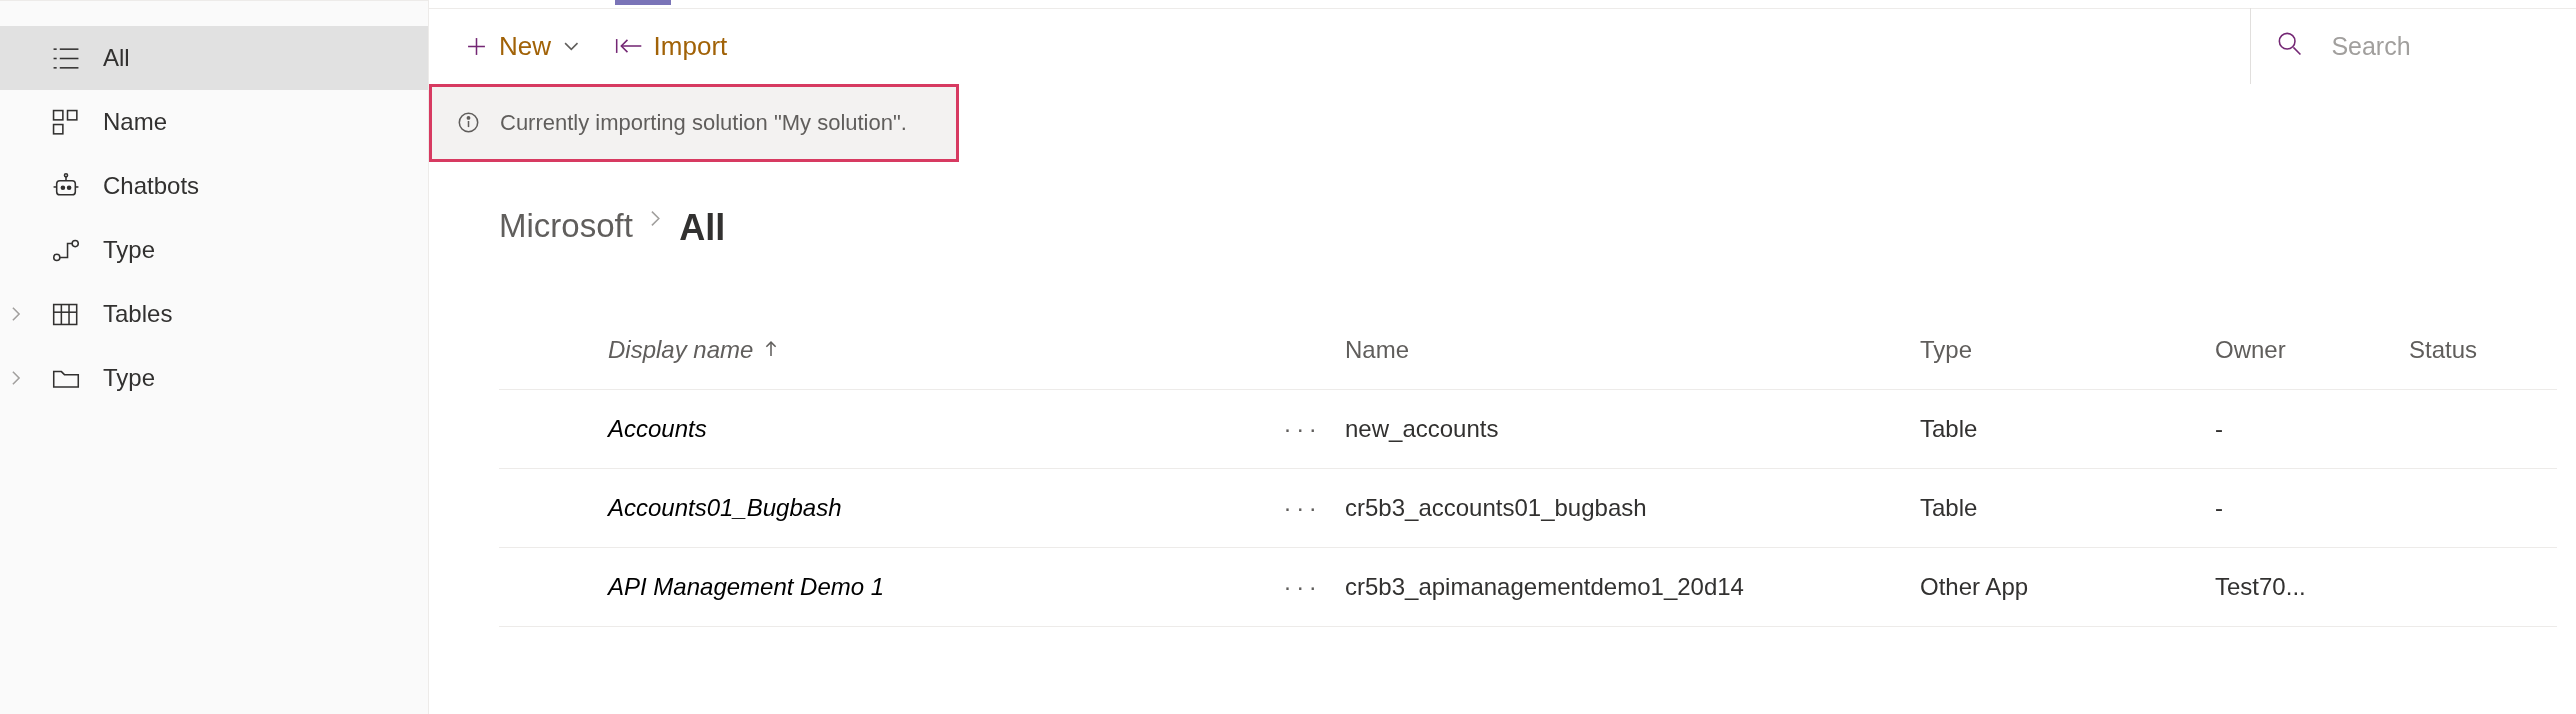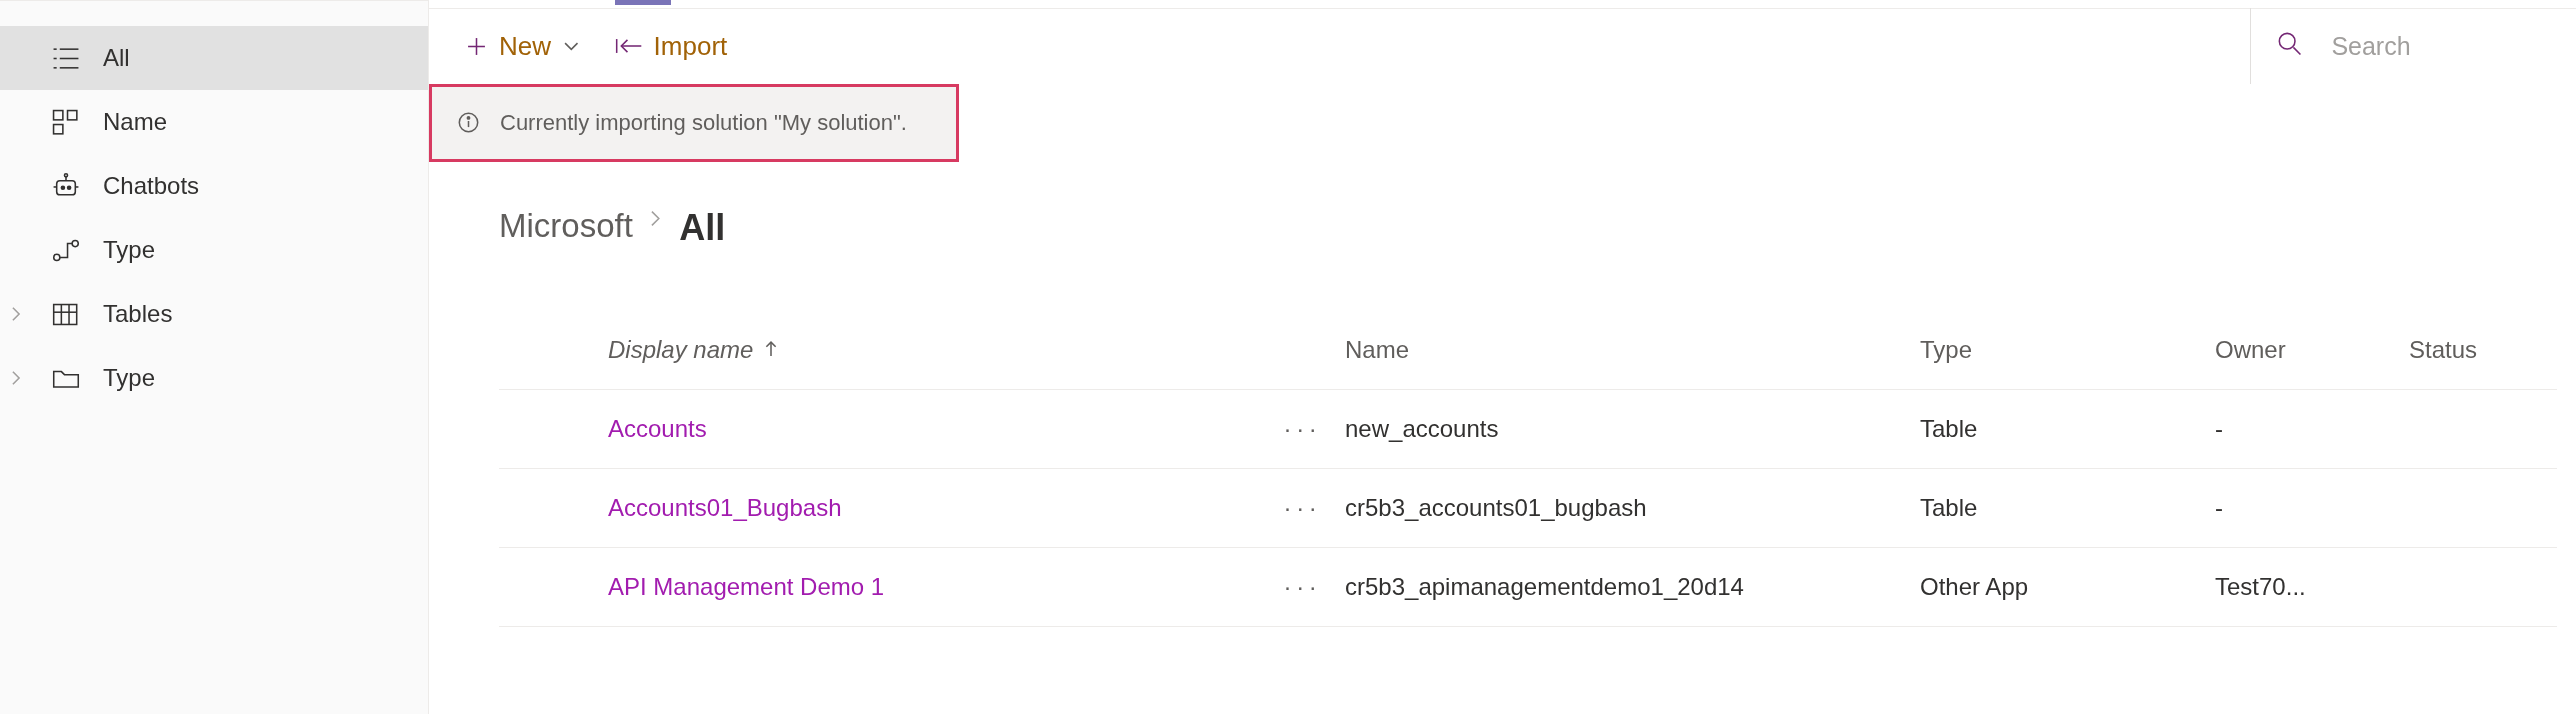--- a/index.html
+++ b/index.html
@@ -130,21 +130,21 @@
       display: grid;
       grid-template-columns: 109px 652px 85px 575px 295px 194px 155px;
       align-items: center;
       height: 79px;
       border-bottom: 0.8px solid #edebe9;
     }
     .grid-header { color: #605e5c; font-size: 24px; }
     .grid-row { color: #323130; font-size: 24px; }
     .col-sort { display: inline-flex; align-items: center; gap: 11px; font-style: italic; }
     .row-actions { color: #605e5c; cursor: pointer; display:inline-flex; justify-content:center; letter-spacing: 4.7px; }
-    .cell-display { color: #a21caf; }
+    .cell-display { color: #000000; font-style: italic; }
   </style>
 </head>
 <body>
 
 <nav class="sidebar">
   <div class="sidebar-item selected">
     <span class="icon-slot">
       <svg width="28" height="25" viewBox="0 0 36 32" fill="none" stroke="#323130" stroke-width="2">
         <line x1="2" y1="4" x2="6" y2="4"></line>
           <line x1="10" y1="4" x2="34" y2="4"></line>

